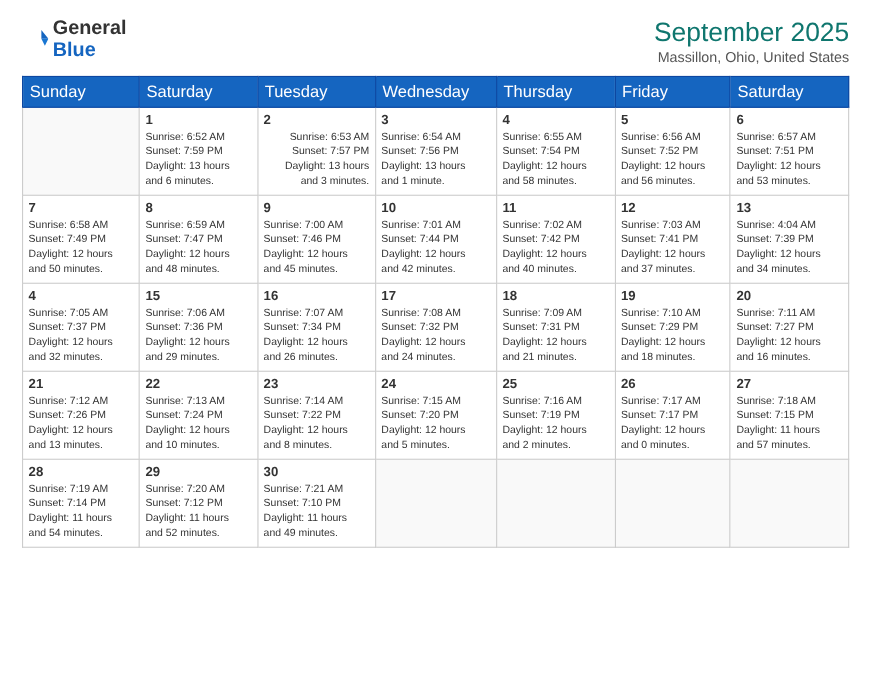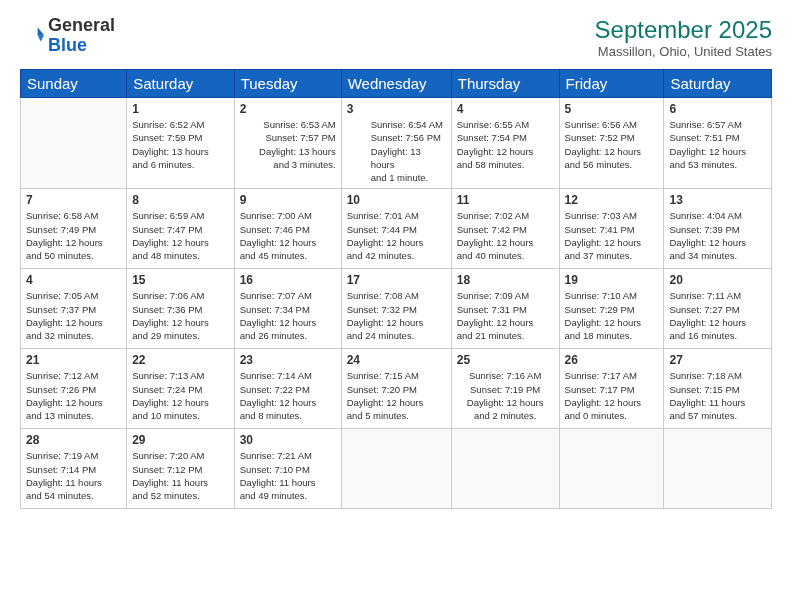--- a/index.html
+++ b/index.html
@@ -130,21 +130,21 @@
           </td>
           <td>
             <span class="day-num">2</span>
             <div class="day-info" style="white-space: pre-line; text-align: right;">Sunrise: 6:53 AM
 Sunset: 7:57 PM
 Daylight: 13 hours
 and 3 minutes.</div>
           </td>
           <td>
             <span class="day-num">3</span>
-            <div class="day-info" style="white-space: pre-line; margin-left: 24px;">Sunrise: 6:54 AM
+            <div class="day-info" style="white-space: pre-line;">Sunrise: 6:54 AM
 Sunset: 7:56 PM
 Daylight: 13 hours
 and 1 minute.</div>
           </td>
           <td>
             <span class="day-num">4</span>
             <div class="day-info" style="white-space: pre-line;">Sunrise: 6:55 AM
 Sunset: 7:54 PM
 Daylight: 12 hours
 and 58 minutes.</div>
@@ -290,21 +290,21 @@
           </td>
           <td>
             <span class="day-num">24</span>
             <div class="day-info" style="white-space: pre-line;">Sunrise: 7:15 AM
 Sunset: 7:20 PM
 Daylight: 12 hours
 and 5 minutes.</div>
           </td>
           <td>
             <span class="day-num">25</span>
-            <div class="day-info" style="white-space: pre-line; text-align: center;">Sunrise: 7:16 AM
+            <div class="day-info" style="white-space: pre-line;">Sunrise: 7:16 AM
 Sunset: 7:19 PM
 Daylight: 12 hours
 and 2 minutes.</div>
           </td>
           <td>
             <span class="day-num">26</span>
             <div class="day-info" style="white-space: pre-line;">Sunrise: 7:17 AM
 Sunset: 7:17 PM
 Daylight: 12 hours
 and 0 minutes.</div>

